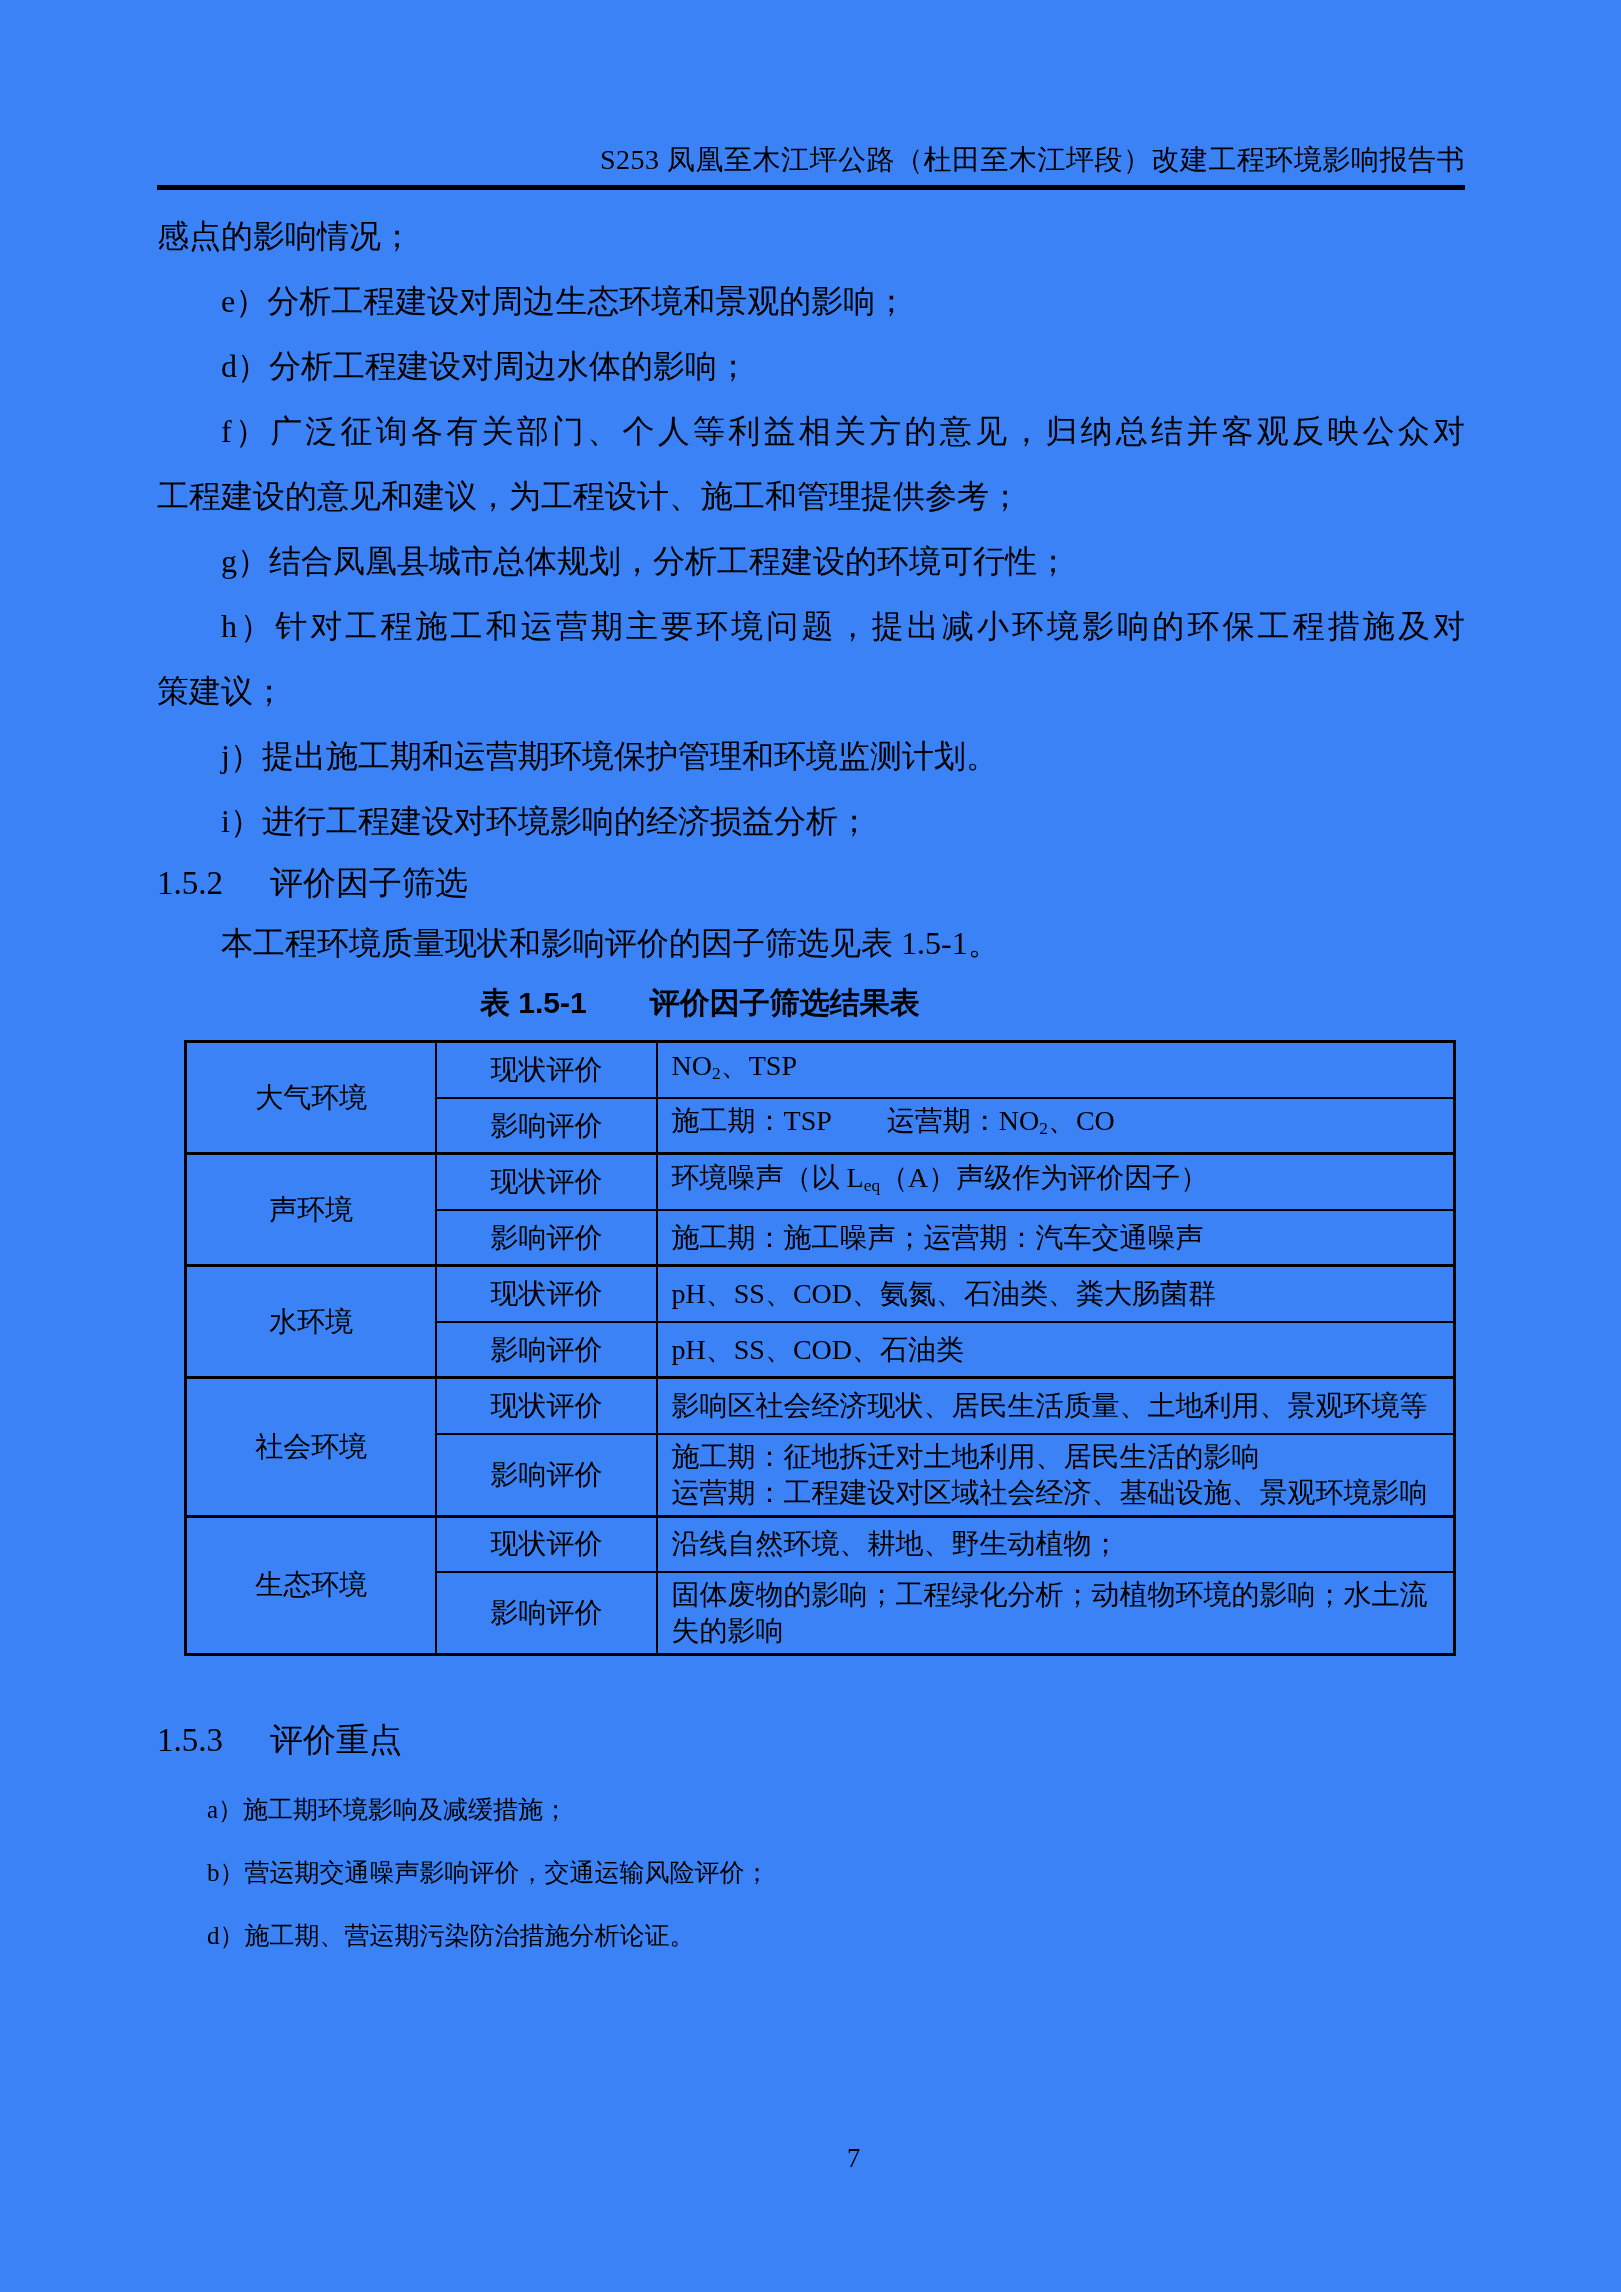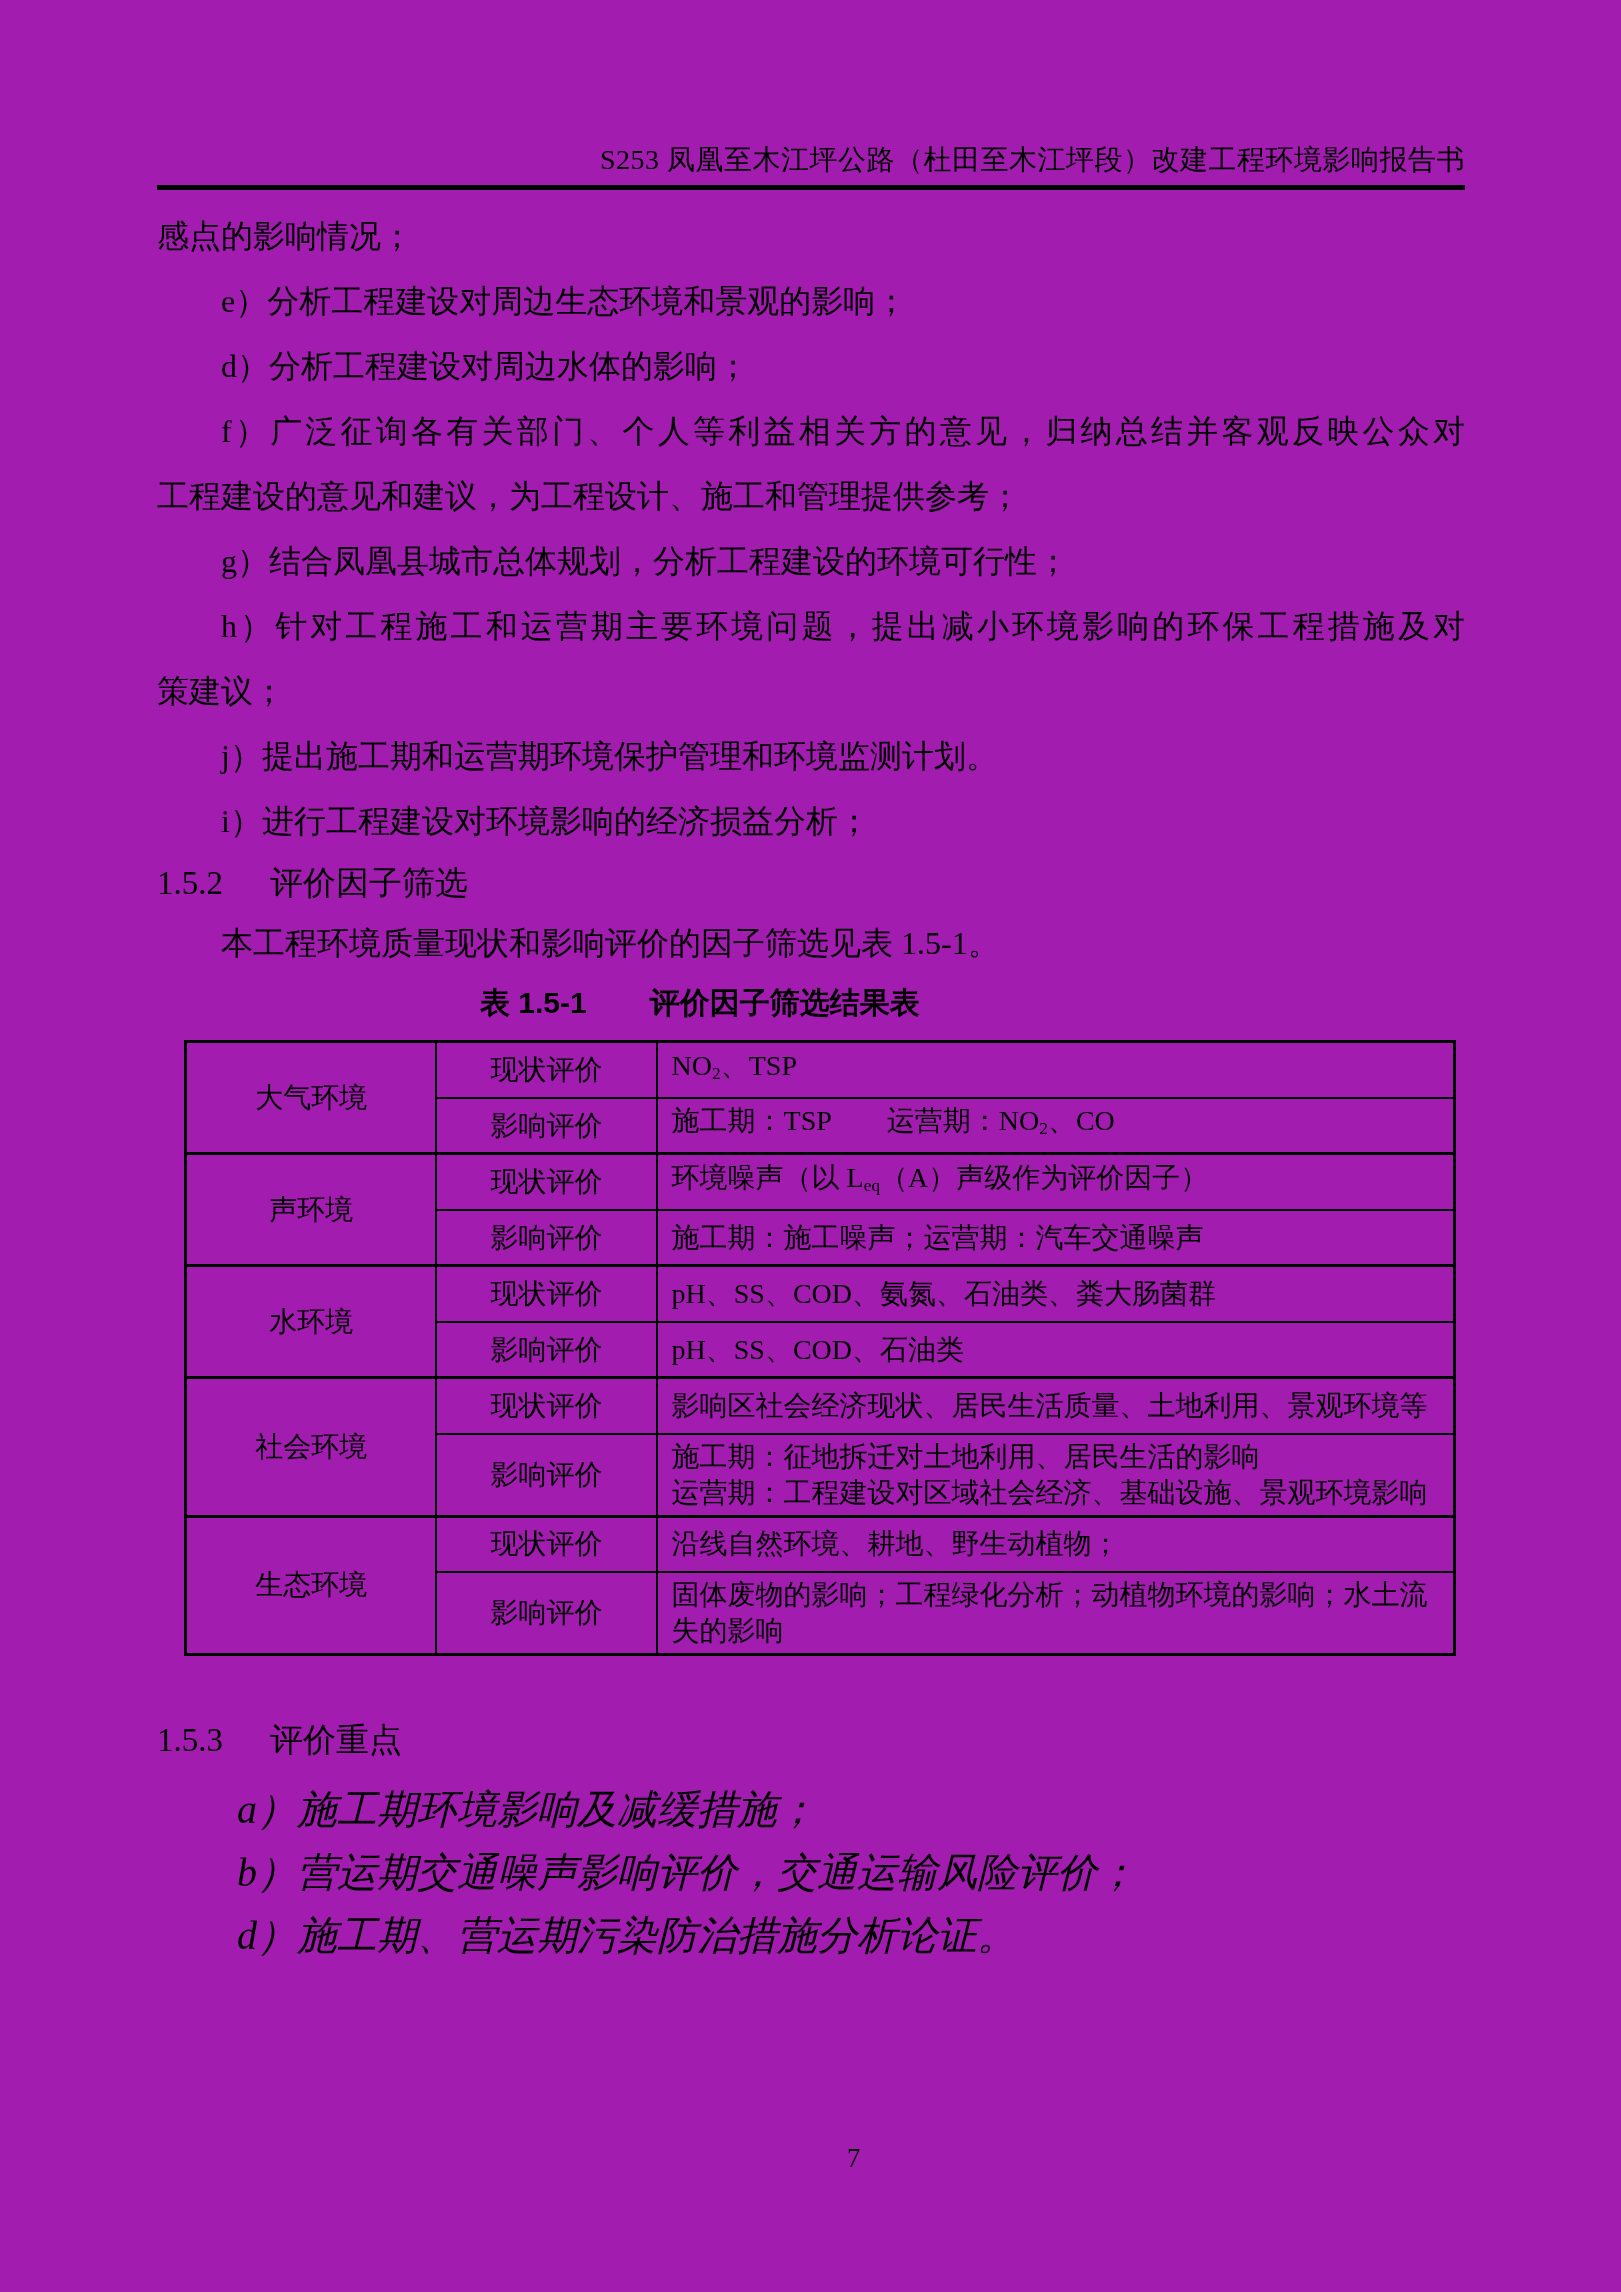--- a/index.html
+++ b/index.html
@@ -1,21 +1,21 @@
 <!DOCTYPE html>
 <html><head>
 <meta charset="utf-8">
 <style>
   html, body { margin: 0; padding: 0; background: #e8e8e8; }
   .page {
     position: relative;
     width: 1621px;
     height: 2293px;
     margin: 0 auto;
-    background: #a21caf;
+    background: #3b82f6;
     font-family: "Liberation Serif", "DejaVu Serif", serif;
     color: #000;
     overflow: hidden;
   }
   .content { margin: 0 157px; width: 1308px; }
 
   
   .running-head {
     padding-top: 143px;
     text-align: right;
@@ -96,26 +96,25 @@
     text-align: left;
     padding-left: 13.7px;
     line-height: 36px;
   }
   table.factors tr.single { height: 56px; }
   sub { font-size: 0.62em; vertical-align: -0.25em; }
 
   .sec-heading.second { margin-top: 55px; }
   .itemsblock { margin-top: 7.8px; }
   .iline {
-    font-size: 40px;
+    font-size: 25px;
     line-height: 63px;
     height: 63px;
     text-indent: 2em;
     white-space: nowrap;
-    font-style: italic;
   }
 
   
   .folio {
     position: absolute;
     top: 2143px;
     left: 0;
     width: 100%;
     text-align: center;
     padding-left: 86px;

